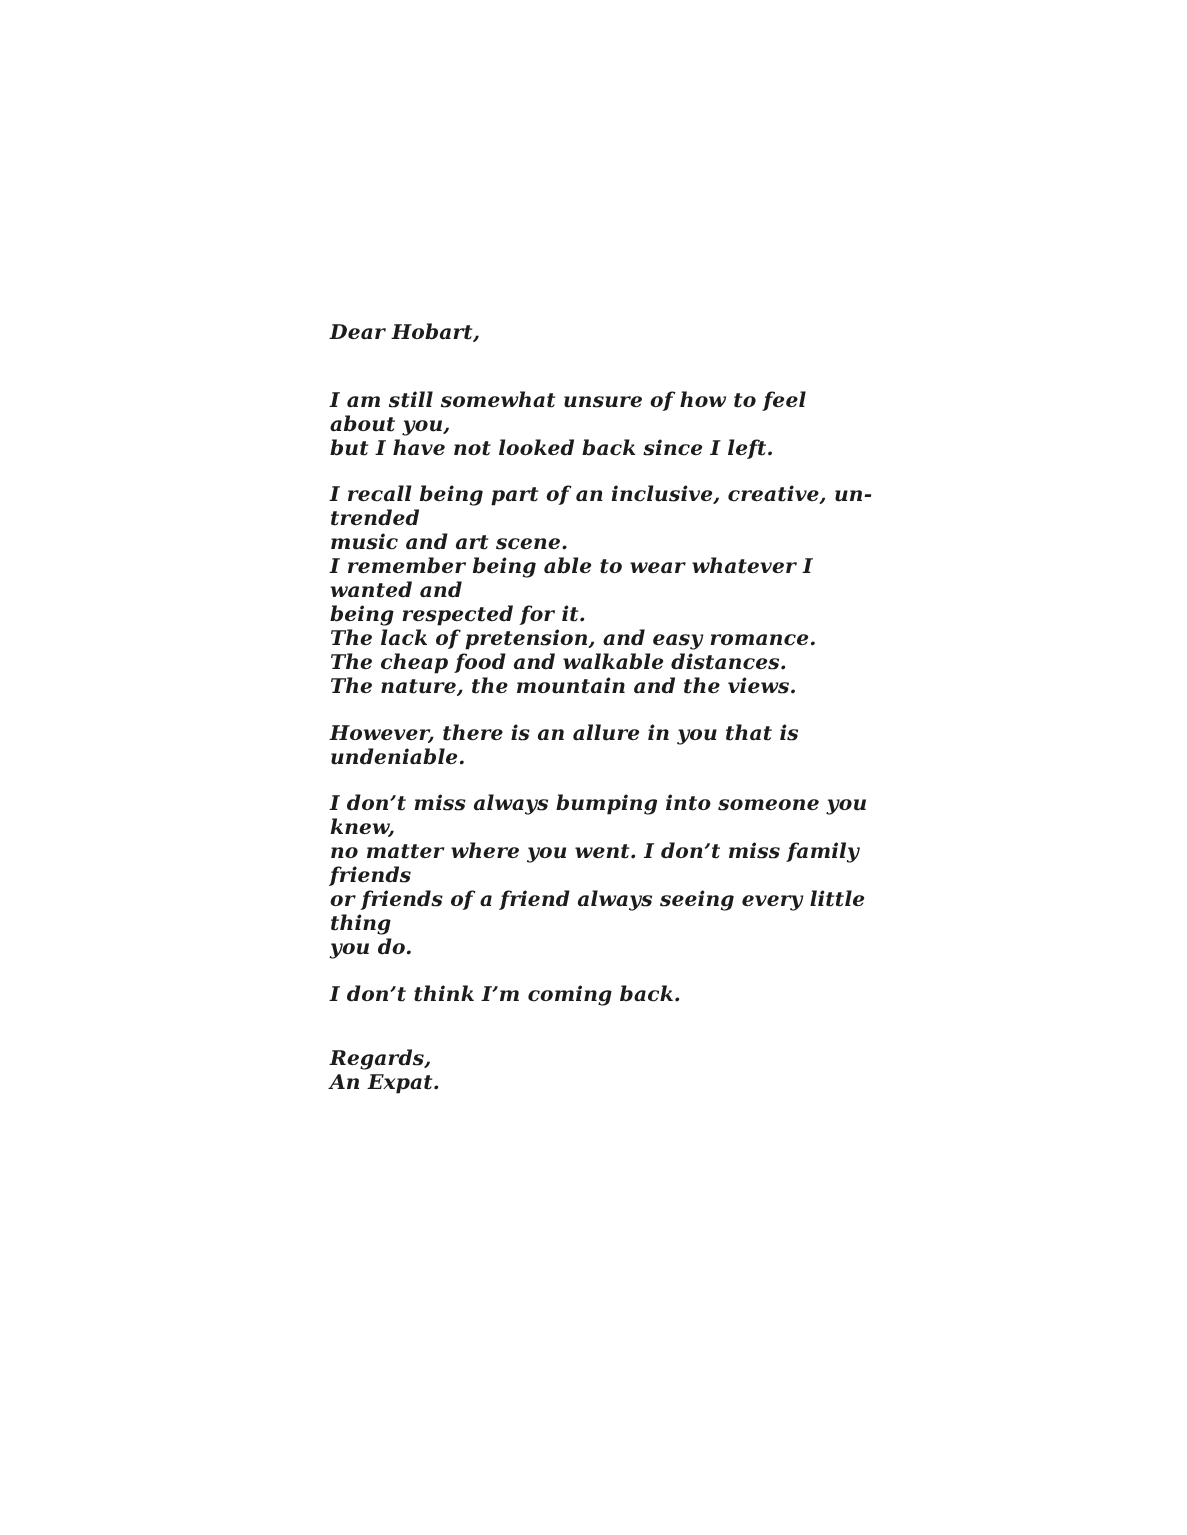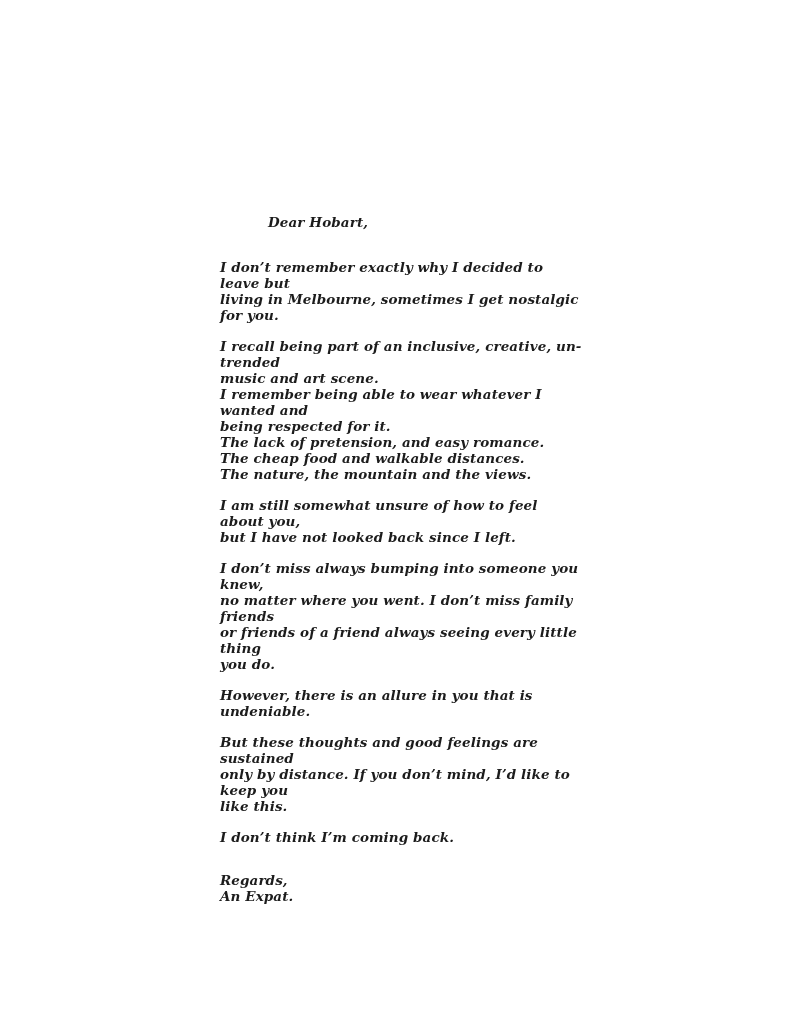--- a/index.html
+++ b/index.html
@@ -26,49 +26,43 @@
     font-style: italic;
     line-height: 16px;
     letter-spacing: 0.1px;
   }
   .letter p {
     margin: 0 0 15px 0;
     white-space: pre-line;
   }
   .letter p.salutation {
     margin-bottom: 29px;
-    margin-left: 48px;
   }
   .letter p.signature {
     margin-top: 27px;
     margin-bottom: 0;
   }
 </style>
 </head>
 <body>
 
 <div class="page">
   <div class="letter">
     <p class="salutation">Dear Hobart,</p>
-    <p>I don’t remember exactly why I decided to leave but
-living in Melbourne, sometimes I get nostalgic for you.</p>
+    <p>I am still somewhat unsure of how to feel about you,
+but I have not looked back since I left.</p>
     <p>I recall being part of an inclusive, creative, un-trended
 music and art scene.
 I remember being able to wear whatever I wanted and
 being respected for it.
 The lack of pretension, and easy romance.
 The cheap food and walkable distances.
 The nature, the mountain and the views.</p>
-    <p>I am still somewhat unsure of how to feel about you,
-but I have not looked back since I left.</p>
+    <p>However, there is an allure in you that is undeniable.</p>
     <p>I don’t miss always bumping into someone you knew,
 no matter where you went. I don’t miss family friends
 or friends of a friend always seeing every little thing
 you do.</p>
-    <p>However, there is an allure in you that is undeniable.</p>
-    <p>But these thoughts and good feelings are sustained
-only by distance. If you don’t mind, I’d like to keep you
-like this.</p>
     <p>I don’t think I’m coming back.</p>
     <p class="signature">Regards,
 An Expat.</p>
   </div>
 </div>
 
 </body></html>

